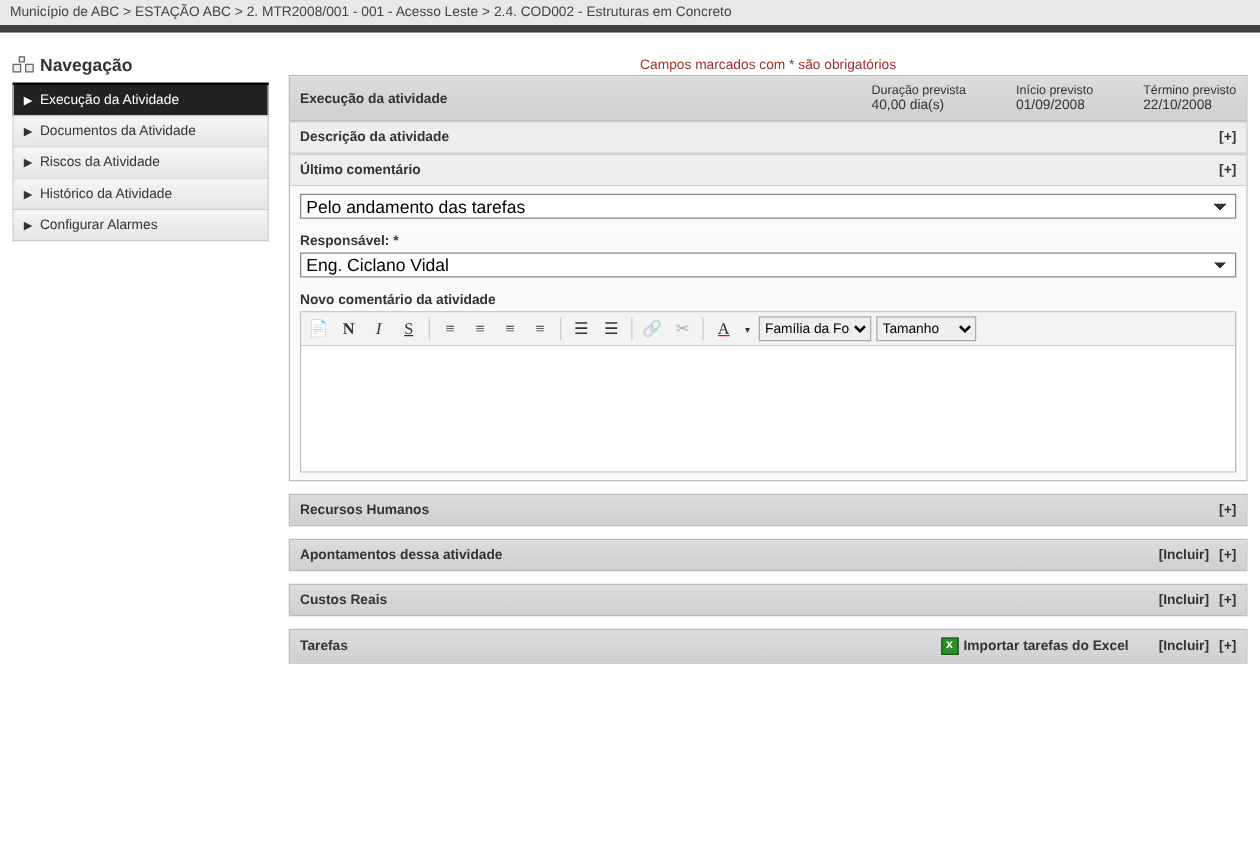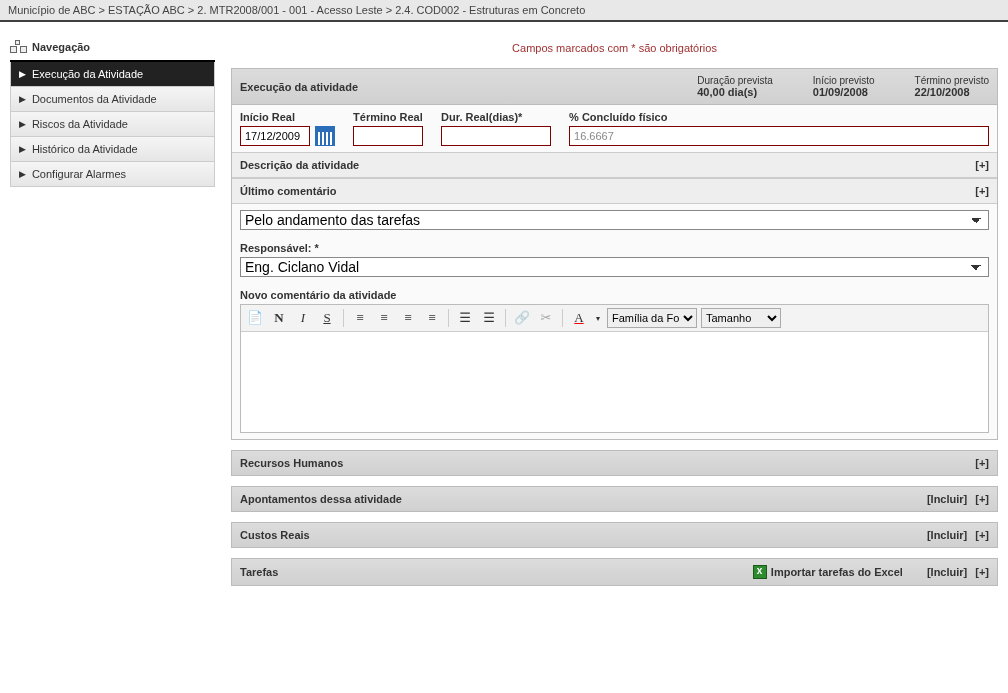--- a/index.html
+++ b/index.html
@@ -5,36 +5,36 @@
   * { box-sizing: border-box; }
   body {
     margin: 0;
     font-family: Arial, sans-serif;
     font-size: 11px;
     background: #fff;
     color: #333;
   }
   .breadcrumb {
     background: #e8e8e8;
-    border-bottom: 2px solid #404040;
+    border-bottom: 6px solid #404040;
     padding: 4px 8px;
     font-size: 11px;
     color: #444;
   }
   .layout {
     display: flex;
     padding: 14px 10px 0 10px;
     gap: 16px;
   }
   .sidebar {
     width: 205px;
     flex-shrink: 0;
   }
   .sidebar-title {
-    font-size: 11px;
+    font-size: 14px;
     font-weight: bold;
     padding: 4px 0 6px 0;
     border-bottom: 2px solid #000;
     display: flex;
     align-items: center;
     gap: 6px;
   }
   .nav-item {
     display: flex;
     align-items: center;
@@ -52,39 +52,39 @@
   }
   .tri { font-size: 9px; }
   .nav-item.active .tri { color: #fff; }
   .nav-item:not(.active) .tri { color: #333; }
 
   .main { flex: 1; min-width: 0; }
   .required-note {
     text-align: center;
     color: #a03030;
     font-size: 11px;
-    padding: 6px 0 14px 0;
+    padding: 6px 0 2px 0;
   }
   .panel {
     border: 1px solid #bbb;
     margin-bottom: 10px;
   }
   .panel-header {
     display: flex;
     align-items: center;
     background: linear-gradient(#dcdcdc,#d0d0d0);
     border-bottom: 1px solid #bbb;
     padding: 6px 8px;
     font-weight: bold;
   }
   .panel-header .title { flex: 0 0 auto; }
   .panel-header .spacer { flex: 1; }
   .meta-cols { display:flex; gap:40px; font-weight:normal; }
   .meta-col .meta-label { font-size: 10px; font-weight: normal; }
-  .meta-col .meta-val { font-weight: bold; }
+  .meta-col .meta-val { font-weight: normal; }
   .expand-btn {
     font-weight: bold;
     font-size: 11px;
     margin-left: 8px;
     cursor: pointer;
   }
   .inc-link {
     font-weight: bold;
     margin-left: 8px;
     cursor: pointer;
@@ -263,41 +263,20 @@
             <div class="meta-label">Início previsto</div>
             <div class="meta-val">01/09/2008</div>
           </div>
           <div class="meta-col">
             <div class="meta-label">Término previsto</div>
             <div class="meta-val">22/10/2008</div>
           </div>
         </div>
       </div>
 
-      <div class="row-fields" style="background:#fafafa;">
-        <div class="field">
-          <label>Início Real</label>
-          <div>
-            <input class="txt maroon" style="width: 70px;" value="17/12/2009">
-            <span class="cal-btn"></span>
-          </div>
-        </div>
-        <div class="field">
-          <label>Término Real</label>
-          <input class="txt maroon" style="width: 70px;" value="">
-        </div>
-        <div class="field">
-          <label>Dur. Real(dias)*</label>
-          <input class="txt maroon" style="width: 110px;" value="">
-        </div>
-        <div class="field" style="flex:1">
-          <label>% Concluído físico</label>
-          <input class="txt maroon disabled" style="width: 100%;" readonly="" value="16.6667">
-        </div>
-      </div>
 
       <div class="sub-section">
         <span>Descrição da atividade</span>
         <span class="spacer" style="flex:1"></span>
         <span class="expand-btn">[+]</span>
       </div>
       <div class="sub-section">
         <span>Último comentário</span>
         <span class="spacer" style="flex:1"></span>
         <span class="expand-btn">[+]</span>

